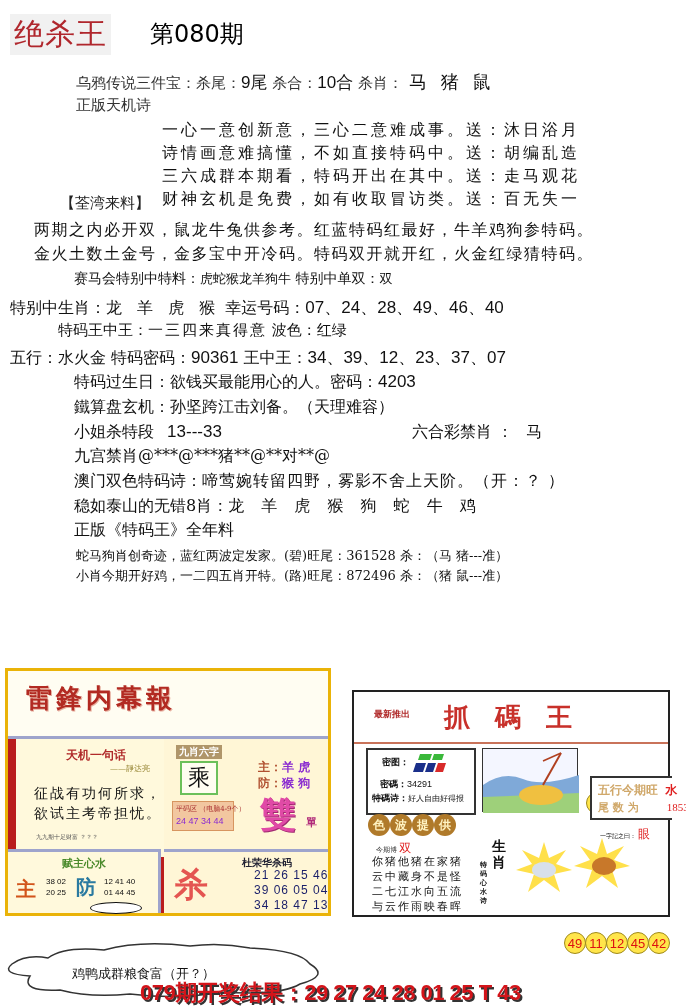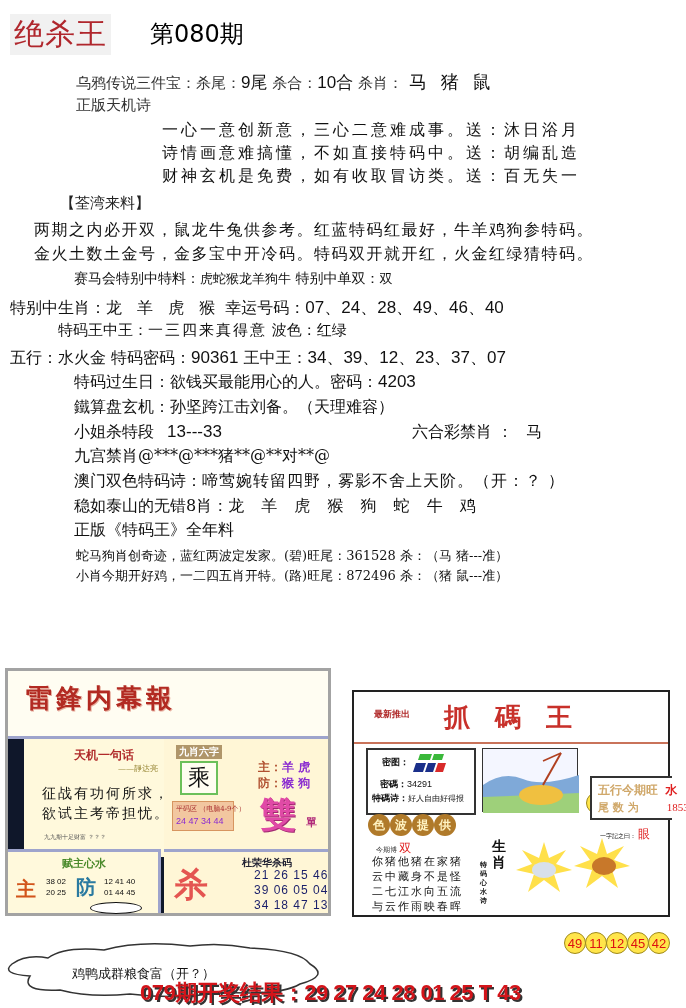--- a/index.html
+++ b/index.html
@@ -11,24 +11,24 @@
   .brand { left: 10px; top: 14px; font-size: 30px; color: #b0272d; font-family: "DejaVu Serif", serif; background: #f1f1f1; padding: 0 4px; letter-spacing: 1px; }
   .issue { left: 150px; top: 18px; font-size: 24px; font-family: "DejaVu Sans", sans-serif; color: #000; }
 
   .line { font-size: 15px; font-family: "DejaVu Sans", sans-serif; }
   .serif { font-family: "DejaVu Serif", serif; }
   .poem { font-size: 16px; letter-spacing: 3px; font-family: "DejaVu Serif", serif; text-align: center; }
   .para { font-size: 16px; letter-spacing: 1.5px; font-family: "DejaVu Serif", serif; }
   .num { font-family: "Liberation Sans", sans-serif; font-size: 17px; }
 
   
-  .card-left { position: absolute; left: 5px; top: 668px; width: 326px; height: 248px; border: 3px solid #a3a3a3; background: #0f172a; }
+  .card-left { position: absolute; left: 5px; top: 668px; width: 326px; height: 248px; border: 3px solid #eab308; background: #b91c1c; }
   .card-left .title-area { position: absolute; left: 0; top: 0; width: 100%; height: 68px; border-bottom: 3px solid #9ea4cc; background: #fffdf2; }
   .cl-title { position: absolute; left: 18px; top: 10px; font-size: 26px; color: #b22a22; font-family: "DejaVu Serif", serif; font-weight: bold; letter-spacing: 4px; text-shadow: 1px 1px 0 #e7b0a0; }
-  .cl-tl { position: absolute; left: 16px; top: 68px; width: 153px; height: 118px; border-right: 3px solid #9ea4cc; background: #fff9dc; }
+  .cl-tl { position: absolute; left: 8px; top: 68px; width: 153px; height: 118px; border-right: 3px solid #9ea4cc; background: #fff9dc; }
   .cl-tr { position: absolute; left: 156px; top: 68px; width: 164px; height: 110px; background: #fff6d6; }
   .cl-bl { position: absolute; left: 0; top: 178px; width: 153px; height: 64px; border-right: 3px solid #9ea4cc; border-top: 3px solid #9ea4cc; background: #fff9dc; }
   .cl-br { position: absolute; left: 156px; top: 178px; width: 164px; height: 64px; border-top: 3px solid #9ea4cc; background: #fff6d6; }
 
   
   .card-right { position: absolute; left: 352px; top: 690px; width: 318px; height: 227px; border: 2px solid #222; background: #fff; }
   .cr-header { position: absolute; left: 0; top: 0; width: 100%; height: 52px; border-bottom: 2px solid #c9735a; }
   .ball { position: absolute; width: 22px; height: 22px; border-radius: 50%; background: #ffe54a; border: 1px solid #a08a1a; color: #d11; font-family: "Liberation Sans", sans-serif; font-size: 13px; text-align: center; line-height: 21px; margin-top: 44px; }
   .seal { position: absolute; width: 22px; height: 22px; border-radius: 50%; background: #b07a2a; color: #fff3c2; font-size: 12px; text-align: center; line-height: 22px; font-weight: bold; }
 
@@ -43,20 +43,21 @@
 
 <div class="abs line" style="left:76px;top:70px;">
   <span class="serif" style="color:#333;font-size:15px;">乌鸦传说三件宝：杀尾：</span><span class="num">9尾</span><span class="serif" style="color:#333;"> 杀合：</span><span class="num">10合</span><span class="serif" style="color:#333;"> 杀肖：</span><span style="font-size:18px;font-family:'DejaVu Sans',sans-serif;letter-spacing:4px;margin-left:6px;">马 猪 鼠</span>
 </div>
 
 <div class="abs serif" style="left:76px;top:96px;font-size:15px;color:#333;">正版天机诗</div>
 
 <div class="abs poem" style="left:162px;top:118px;line-height:23px;">
   <div>一心一意创新意，三心二意难成事。送：沐日浴月</div>
   <div>诗情画意难搞懂，不如直接特码中。送：胡编乱造</div>
+  <div>三六成群本期看，特码开出在其中。送：走马观花</div>
   <div>财神玄机是免费，如有收取冒访类。送：百无失一</div>
 </div>
 
 <div class="abs serif" style="left:60px;top:194px;font-size:15px;color:#222;">【荃湾来料】</div>
 
 <div class="abs para" style="left:34px;top:218px;line-height:24px;">
   <div>两期之内必开双，鼠龙牛兔供参考。红蓝特码红最好，牛羊鸡狗参特码。</div>
   <div>金火土数土金号，金多宝中开冷码。特码双开就开红，火金红绿猜特码。</div>
 </div>
 

